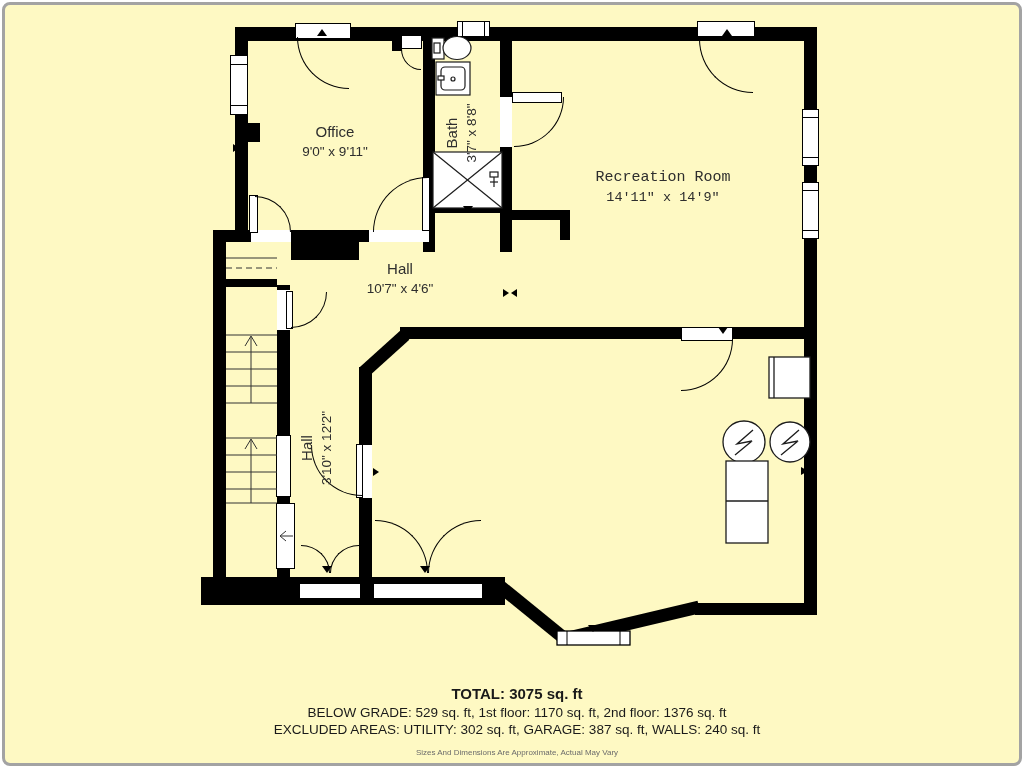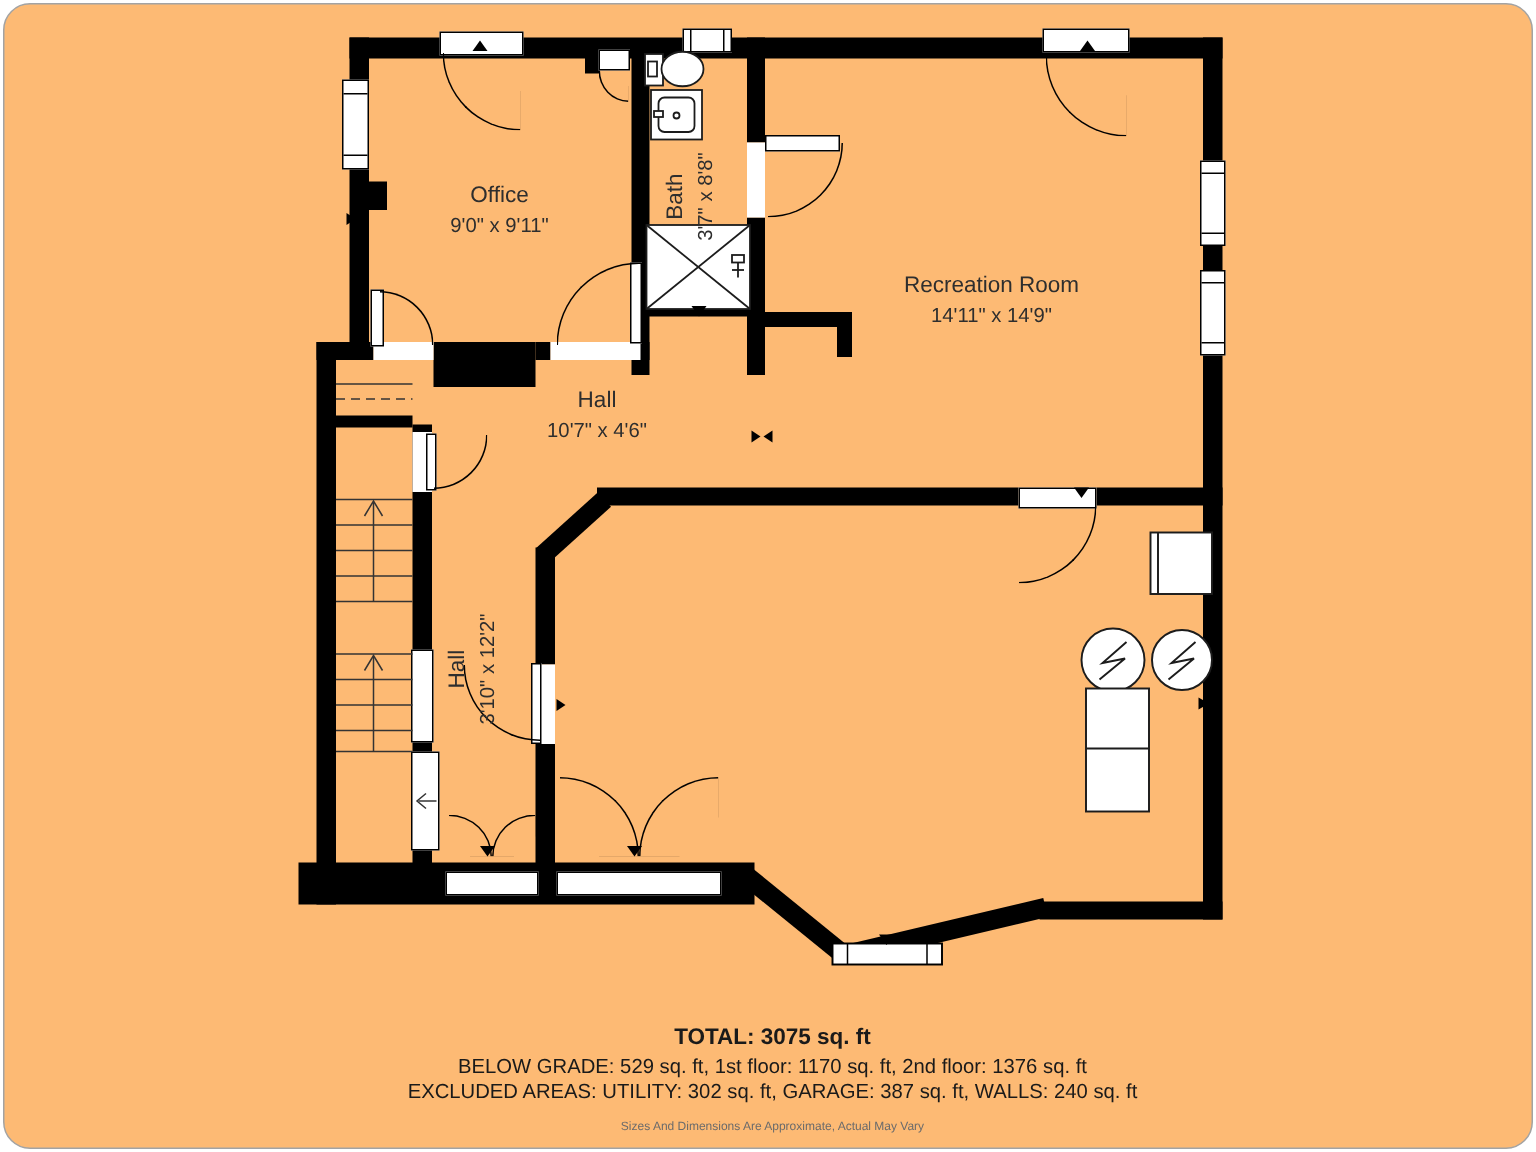--- a/index.html
+++ b/index.html
@@ -1,17 +1,17 @@
 <!DOCTYPE html>
 <html><head>
 <meta charset="utf-8">
 <style>
   html,body{margin:0;padding:0;background:#fff;}
   body{width:1024px;height:768px;font-family:"Liberation Sans",sans-serif;position:relative;overflow:hidden;}
-  .card{position:absolute;left:2px;top:2px;right:2px;bottom:2px;border:1px solid #a3a3a3;border-radius:18px;background:#fdba74;}
+  .card{position:absolute;left:2px;top:2px;right:2px;bottom:2px;border:3px solid #a3a3a3;border-radius:8px;background:#fef9c3;}
   .plan{position:absolute;left:0;top:0;width:1024px;height:660px;}
   
   .w{position:absolute;background:#000;}
   
   .win{position:absolute;background:#fff;border:1.3px solid #000;box-sizing:border-box;}
   .win-v::before,.win-v::after{content:"";position:absolute;left:0;right:0;border-top:1px solid #000;}
   .win-v::before{top:13%;} .win-v::after{bottom:13%;}
   .win-h::before,.win-h::after{content:"";position:absolute;top:0;bottom:0;border-left:1px solid #000;}
   .win-h::before{left:13%;} .win-h::after{right:13%;}
   
@@ -208,21 +208,21 @@
   </svg>
 
   <div class="rlabel" style="left:330px;top:136px;">
     <div class="rname">Office</div>
     <div class="rdims">9'0" x 9'11"</div>
   </div>
   <div class="rlabel rot" style="left:456px;top:128px;">
     <div class="rname">Bath</div>
     <div class="rdims">3'7" x 8'8"</div>
   </div>
-  <div class="rlabel" style="left:658px;top:196px;">
+  <div class="rlabel" style="left:658px;top:182px;font-family:Liberation Mono, monospace;">
     <div class="rname">Recreation Room</div>
     <div class="rdims">14'11" x 14'9"</div>
   </div>
   <div class="rlabel" style="left:395px;top:273px;">
     <div class="rname">Hall</div>
     <div class="rdims">10'7" x 4'6"</div>
   </div>
   <div class="rlabel rot" style="left:311px;top:443px;">
     <div class="rname">Hall</div>
     <div class="rdims">3'10" x 12'2"</div>

